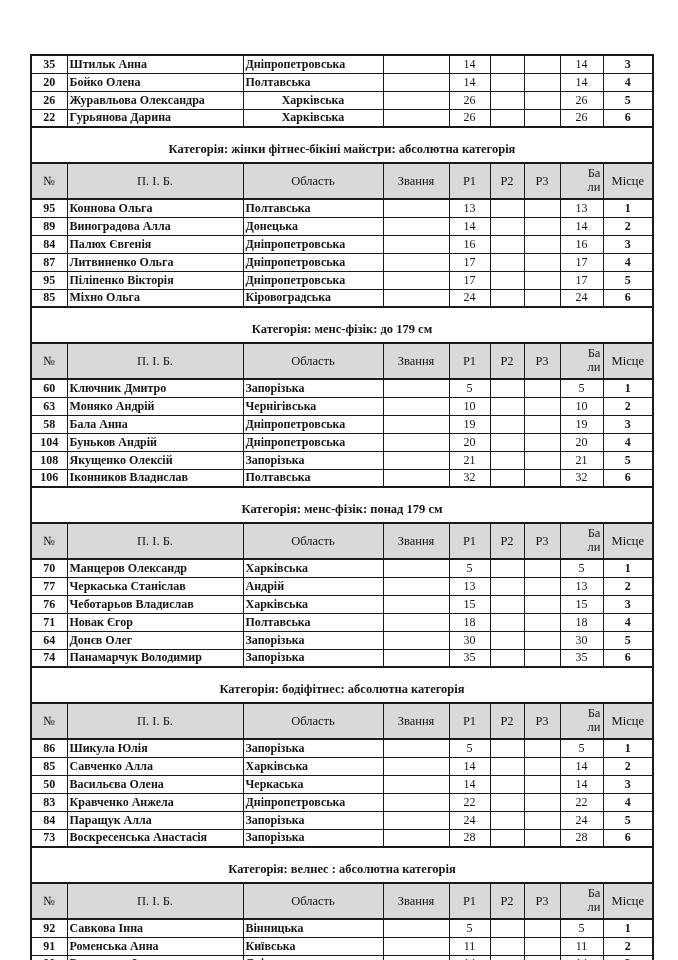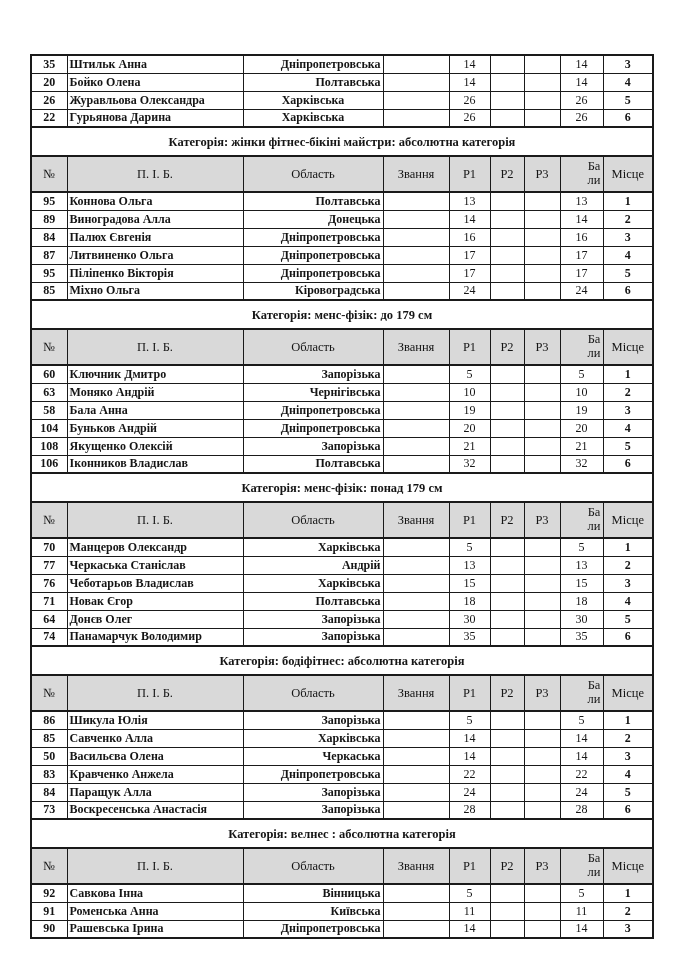--- a/index.html
+++ b/index.html
@@ -30,21 +30,21 @@
   td {
     border: 1px solid #1a1a1a;
     overflow: hidden;
     white-space: nowrap;
     box-sizing: border-box;
   }
   
   td.title-cell {
     border-top: 2px solid #1a1a1a;
     border-bottom: 2px solid #1a1a1a;
-    height: 29px;
+    height: 36px;
     text-align: center;
     vertical-align: bottom;
     font-weight: bold;
     font-size: 12.5px;
     padding: 0 0 5px 0;
     background: #ffffff;
     white-space: nowrap;
   }
   
   tr.header-row td {
@@ -67,21 +67,21 @@
   }
   
   tr.data-row td {
     height: 18px;
     font-size: 12px;
     vertical-align: middle;
     padding: 0 2px;
   }
   td.c-num   { text-align: center; font-weight: bold; }
   td.c-name  { text-align: left; font-weight: bold; padding-left: 6px; }
-  td.c-oblast{ text-align: right; font-weight: bold; padding-left: 6px; }
+  td.c-oblast{ text-align: left; font-weight: bold; padding-left: 6px; }
   td.c-oblast.centered { text-align: center; padding-left: 2px; }
   td.c-zv    { text-align: center; font-weight: normal; }
   td.c-r     { text-align: center; font-weight: normal; }
   td.c-bali  { text-align: center; font-weight: normal; }
   td.c-misce { text-align: center; font-weight: bold; }
 </style>
 </head>
 <body>
 
 <div class="page">

